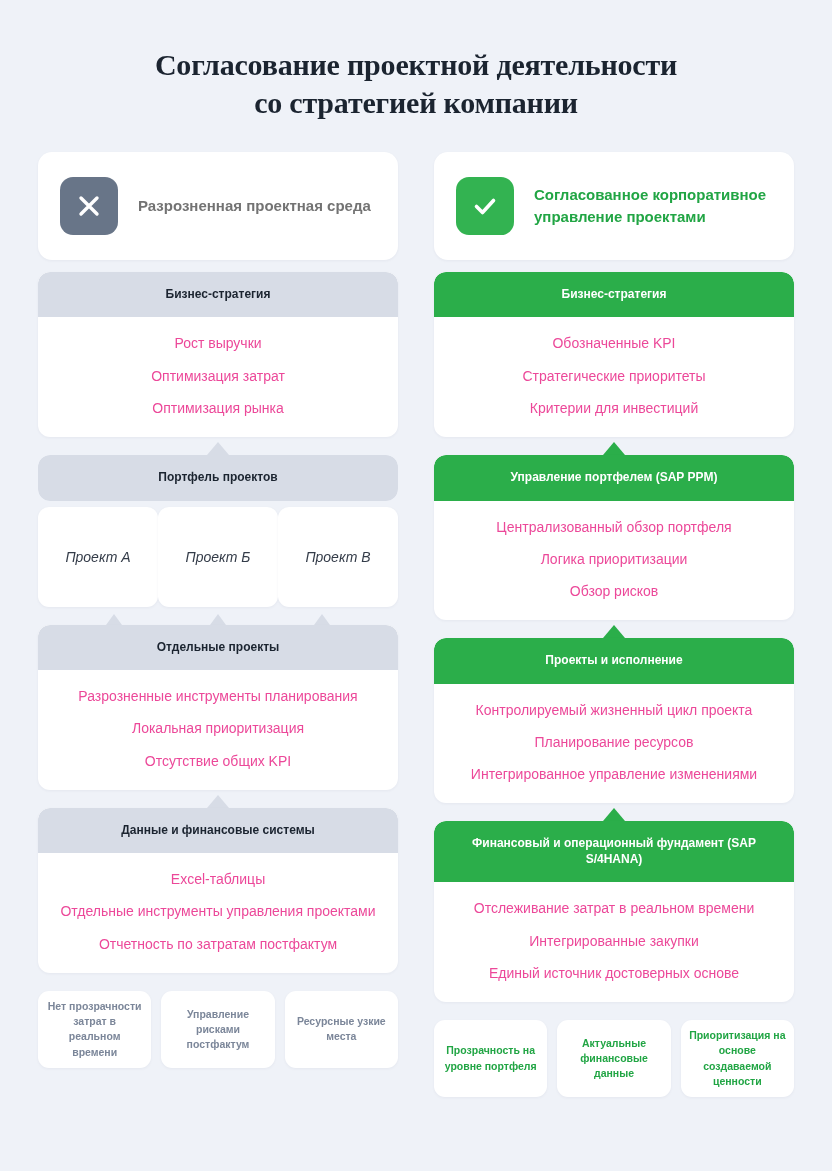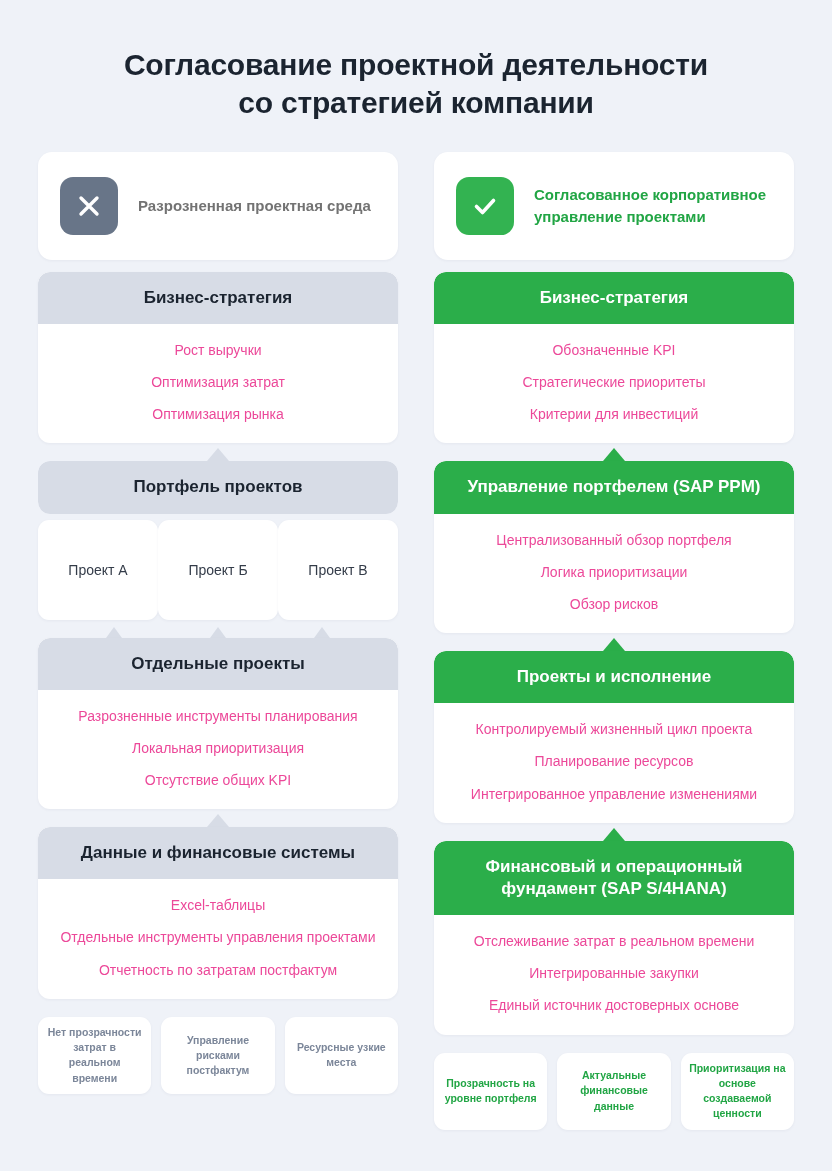--- a/index.html
+++ b/index.html
@@ -24,21 +24,21 @@
   
   .title {
     text-align: center;
     padding-top: 46px;
     font-size: 30px;
     font-weight: bold;
     line-height: 1.28;
     letter-spacing: -0.2px;
     color: #1b2430;
   }
-  .title span { display: block; }
+  .title span { display: block; font-family: Liberation Serif, serif; }
 
   
   .columns {
     display: flex;
     gap: 36px;
     margin-top: 29px;
   }
   .col {
     width: 360px;
     display: flex;
@@ -79,21 +79,21 @@
   
   .block {
     background: #ffffff;
     border-radius: 12px;
     overflow: hidden;
     box-shadow: 0 1px 3px rgba(30,45,80,0.05);
   }
   .block.no-body { background: transparent; box-shadow: none; }
   .bar {
     text-align: center;
-    font-size: 17px;
+    font-size: 12px;
     font-weight: bold;
     padding: 15px 14px;
     line-height: 1.3;
   }
   .bar.gray  { background: #d7dce6; color: #1b2430; border-radius: 12px 12px 0 0; }
   .bar.green { background: #2bae4a; color: #ffffff; border-radius: 12px 12px 0 0; }
   .bar.solo.gray  { border-radius: 12px; }
   .body {
     padding: 17px 14px 20px;
     text-align: center;
@@ -125,20 +125,21 @@
     border-left-width: 8px;
     border-right-width: 8px;
   }
   .arrow.small.gray  { border-bottom-width: 11px; }
 
   
   .tiles {
     display: flex;
     gap: 0;
     margin-top: 6px;
+    font-style: italic;
   }
   .tile {
     flex: 1;
     background: #ffffff;
     border-radius: 11px;
     height: 100px;
     display: flex;
     align-items: center;
     justify-content: center;
     font-size: 14px;

